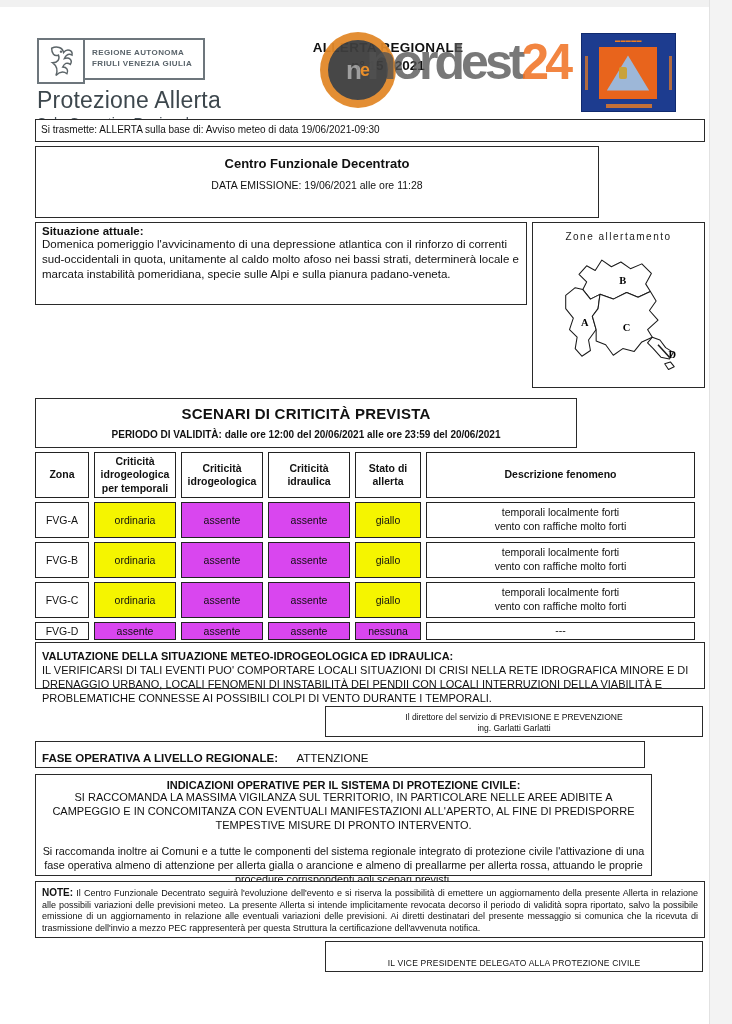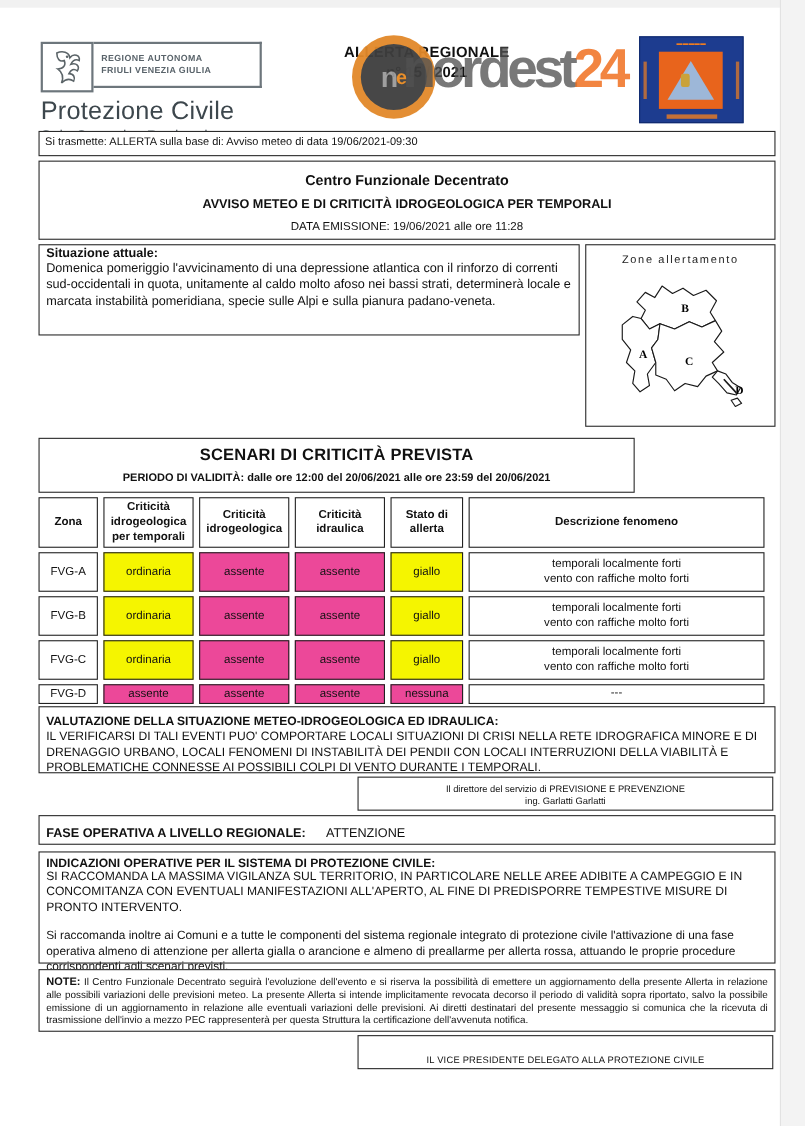--- a/index.html
+++ b/index.html
@@ -6,21 +6,21 @@
   .page{position:relative;width:732px;height:1024px;background:#fff;margin:0 auto;
         font-family:"Liberation Sans",sans-serif;color:#111;overflow:hidden;
         box-shadow:0 0 4px rgba(0,0,0,.15);}
   .edge-top{position:absolute;left:0;top:0;width:732px;height:7px;background:#f1f1f1;}
   .edge-right{position:absolute;right:0;top:0;width:22px;height:1024px;background:#f3f3f3;border-left:1px solid #e2e2e2;}
 
   
   .brand{position:absolute;left:37px;top:38px;}
   .brand-row{display:flex;align-items:stretch;}
   .eagle-box{width:44px;height:42px;border:2px solid #6d767c;display:flex;align-items:center;justify-content:center;background:#fff;}
-  .region-box{width:153px;height:42px;border:2px solid #6d767c;border-left:none;display:flex;flex-direction:column;justify-content:center;padding-left:7px;box-sizing:border-box;}
+  .region-box{width:120px;height:42px;border:2px solid #6d767c;border-left:none;display:flex;flex-direction:column;justify-content:center;padding-left:7px;box-sizing:border-box;}
   .region-box div{font-size:8px;font-weight:bold;color:#59636a;letter-spacing:.4px;line-height:1.35;}
   .brand-org{font-size:23px;color:#3d474d;font-weight:500;margin-top:3px;letter-spacing:.2px;}
   .brand-sub{font-size:14px;color:#47525a;margin-top:1px;}
 
   .alert-head{position:absolute;left:288px;top:40px;width:200px;text-align:center;z-index:2;}
   .alert-head .l1{font-size:13.5px;font-weight:bold;letter-spacing:.3px;}
   .alert-head .l2{font-size:13.5px;font-weight:bold;margin-top:3px;}
 
   .wm-badge{position:absolute;left:320px;top:32px;width:60px;height:60px;border-radius:50%;
             background:#3e3e3e;border:8px solid rgba(235,141,41,.95);z-index:3;
@@ -38,21 +38,21 @@
   .pc-logo .tri{position:absolute;left:6px;top:6px;width:46px;height:40px;background:#9db7d8;
                 clip-path:polygon(50% 6%,4% 94%,96% 94%);}
   .pc-logo .emb{position:absolute;left:20px;top:20px;width:8px;height:12px;background:#c9a23a;border-radius:2px;}
   .pc-logo .bbar{position:absolute;left:24px;bottom:3px;width:46px;height:4px;background:#ef7d20;opacity:.8;}
   .pc-logo .sbar1{position:absolute;left:3px;top:22px;width:3px;height:34px;background:#ef7d20;opacity:.7;}
   .pc-logo .sbar2{position:absolute;right:3px;top:22px;width:3px;height:34px;background:#ef7d20;opacity:.7;}
 
   
   .box{position:absolute;border:1px solid #2a2a2a;background:#fff;box-sizing:border-box;}
   .b-transmit{left:35px;top:119px;width:670px;height:23px;font-size:10px;padding:4px 5px;}
-  .b-cfd{left:35px;top:146px;width:670px;height:72px;text-align:center;}
+  .b-cfd{left:35px;top:146px;width:564px;height:72px;text-align:center;}
   .b-cfd .t1{font-size:13px;font-weight:bold;margin-top:9px;}
   .b-cfd .t2{font-size:11.5px;font-weight:bold;margin-top:9px;}
   .b-cfd .t3{font-size:10.5px;margin-top:8px;}
 
   .b-sit{left:35px;top:222px;width:492px;height:83px;padding:2px 6px;}
   .b-prev{left:35px;top:310px;width:492px;height:82px;padding:2px 6px;}
   .blk-label{font-size:11.5px;font-weight:bold;}
   .blk-text{font-size:11.5px;line-height:1.3;}
 
   .b-map{left:532px;top:222px;width:173px;height:166px;text-align:center;}
@@ -63,40 +63,40 @@
   .b-scen .t2{font-size:10px;font-weight:bold;margin-top:7px;}
 
   
   .tablewrap{position:absolute;left:30px;top:448px;}
   table.crit{border-collapse:separate;border-spacing:5px 4px;table-layout:fixed;width:670px;}
   table.crit th,table.crit td{border:1px solid #222;font-size:10.5px;text-align:center;vertical-align:middle;padding:1px 2px;box-sizing:border-box;}
   table.crit th{font-weight:bold;height:46px;white-space:pre-line;background:#fff;line-height:1.25;}
   tr.r td{height:36px;}
   tr.rl td{height:16px;margin-top:20px;}
   td.cy{background:#f5f500;}
-  td.cg{background:#ec4899;}
+  td.cg{background:#d946ef;}
   td.cd{text-align:left;font-size:10px;white-space:pre-line;padding-left:4px;line-height:1.3;}
 
-  .b-val{left:35px;top:642px;width:670px;height:61px;padding:3px 6px;}
+  .b-val{left:35px;top:642px;width:670px;height:47px;padding:3px 6px;}
   .b-val .vt{font-size:11px;font-weight:bold;}
   .b-val .vb{font-size:11px;line-height:1.25;}
 
   .sigbox{position:absolute;border:1px solid #2a2a2a;background:#fff;text-align:center;box-sizing:border-box;}
   .b-sig1{left:325px;top:706px;width:378px;height:31px;}
   .b-sig1 .s1{font-size:8.5px;margin-top:5px;}
   .b-sig1 .s2{font-size:8.5px;margin-top:1px;}
   .b-sig2{left:325px;top:941px;width:378px;height:31px;}
   .b-sig2 .s1{font-size:8.5px;margin-top:16px;letter-spacing:.2px;}
   .b-sig2 .s2{font-size:10.5px;margin-top:1px;}
 
-  .b-fase{left:35px;top:741px;width:670px;height:27px;padding:6px 6px;}
+  .b-fase{left:35px;top:741px;width:610px;height:27px;padding:6px 6px;}
   .b-fase .fl{font-size:11.5px;font-weight:bold;display:inline;}
   .b-fase .fv{font-size:11.5px;display:inline;margin-left:14px;}
 
-  .b-ind{left:35px;top:774px;width:670px;height:102px;padding:4px 6px;}
+  .b-ind{left:35px;top:774px;width:617px;height:102px;padding:4px 6px;text-align:center;}
   .b-ind .it{font-size:11px;font-weight:bold;}
   .b-ind .p1{font-size:11px;line-height:1.25;}
   .b-ind .p2{font-size:10.8px;line-height:1.3;margin-top:12px;}
 
   .b-note{left:35px;top:881px;width:670px;height:57px;padding:4px 6px;font-size:9px;line-height:1.3;text-align:justify;}
   .b-note b{font-size:10px;}
 
   svg text{font-family:"Liberation Serif",serif;font-weight:bold;font-size:11px;}
 </style>
 </head>
@@ -112,21 +112,21 @@
         <svg width="34" height="34" viewBox="0 0 40 40">
           <path d="M9 5 C15 2 22 4 23 10 C27 5 34 7 33 13 C29 11 26 13 24 17 C30 15 34 19 31 24 C27 21 24 23 22 27 C27 27 29 31 27 35 C23 32 18 33 14 37 C17 30 14 25 10 22 C16 22 19 18 17 13 C12 15 9 11 9 5 Z" fill="none" stroke="#5b6468" stroke-width="1.7"></path>
           <circle cx="20" cy="9" r="1.4" fill="#5b6468"></circle>
         </svg>
       </div>
       <div class="region-box">
         <div>REGIONE AUTONOMA</div>
         <div>FRIULI VENEZIA GIULIA</div>
       </div>
     </div>
-    <div class="brand-org">Protezione Civile</div>
+    <div class="brand-org">Protezione Allerta</div>
     <div class="brand-sub">Sala Operativa Regionale</div>
   </div>
 
   <div class="alert-head">
     <div class="l1">ALLERTA REGIONALE</div>
     <div class="l2">n° 15 / 2021</div>
   </div>
 
   <div class="wm-badge">
     <span class="g1">n</span>
@@ -146,21 +146,20 @@
     <div class="sbar2"></div>
     <div class="bbar"></div>
   </div>
 
   <div class="box b-transmit">
     <span>Si trasmette: ALLERTA sulla base di: Avviso meteo di data 19/06/2021-09:30</span>
   </div>
 
   <div class="box b-cfd">
     <div class="t1">Centro Funzionale Decentrato</div>
-    <div class="t2">AVVISO METEO E DI CRITICITÀ IDROGEOLOGICA PER TEMPORALI</div>
     <div class="t3">DATA EMISSIONE: 19/06/2021 alle ore 11:28</div>
   </div>
 
   <div class="box b-sit">
     <div class="blk-label">Situazione attuale:</div>
     <div class="blk-text">Domenica pomeriggio l'avvicinamento di una depressione atlantica con il rinforzo di correnti sud-occidentali in quota, unitamente al caldo molto afoso nei bassi strati, determinerà locale e marcata instabilità pomeridiana, specie sulle Alpi e sulla pianura padano-veneta.</div>
   </div>
 
 
   <div class="box b-map">

